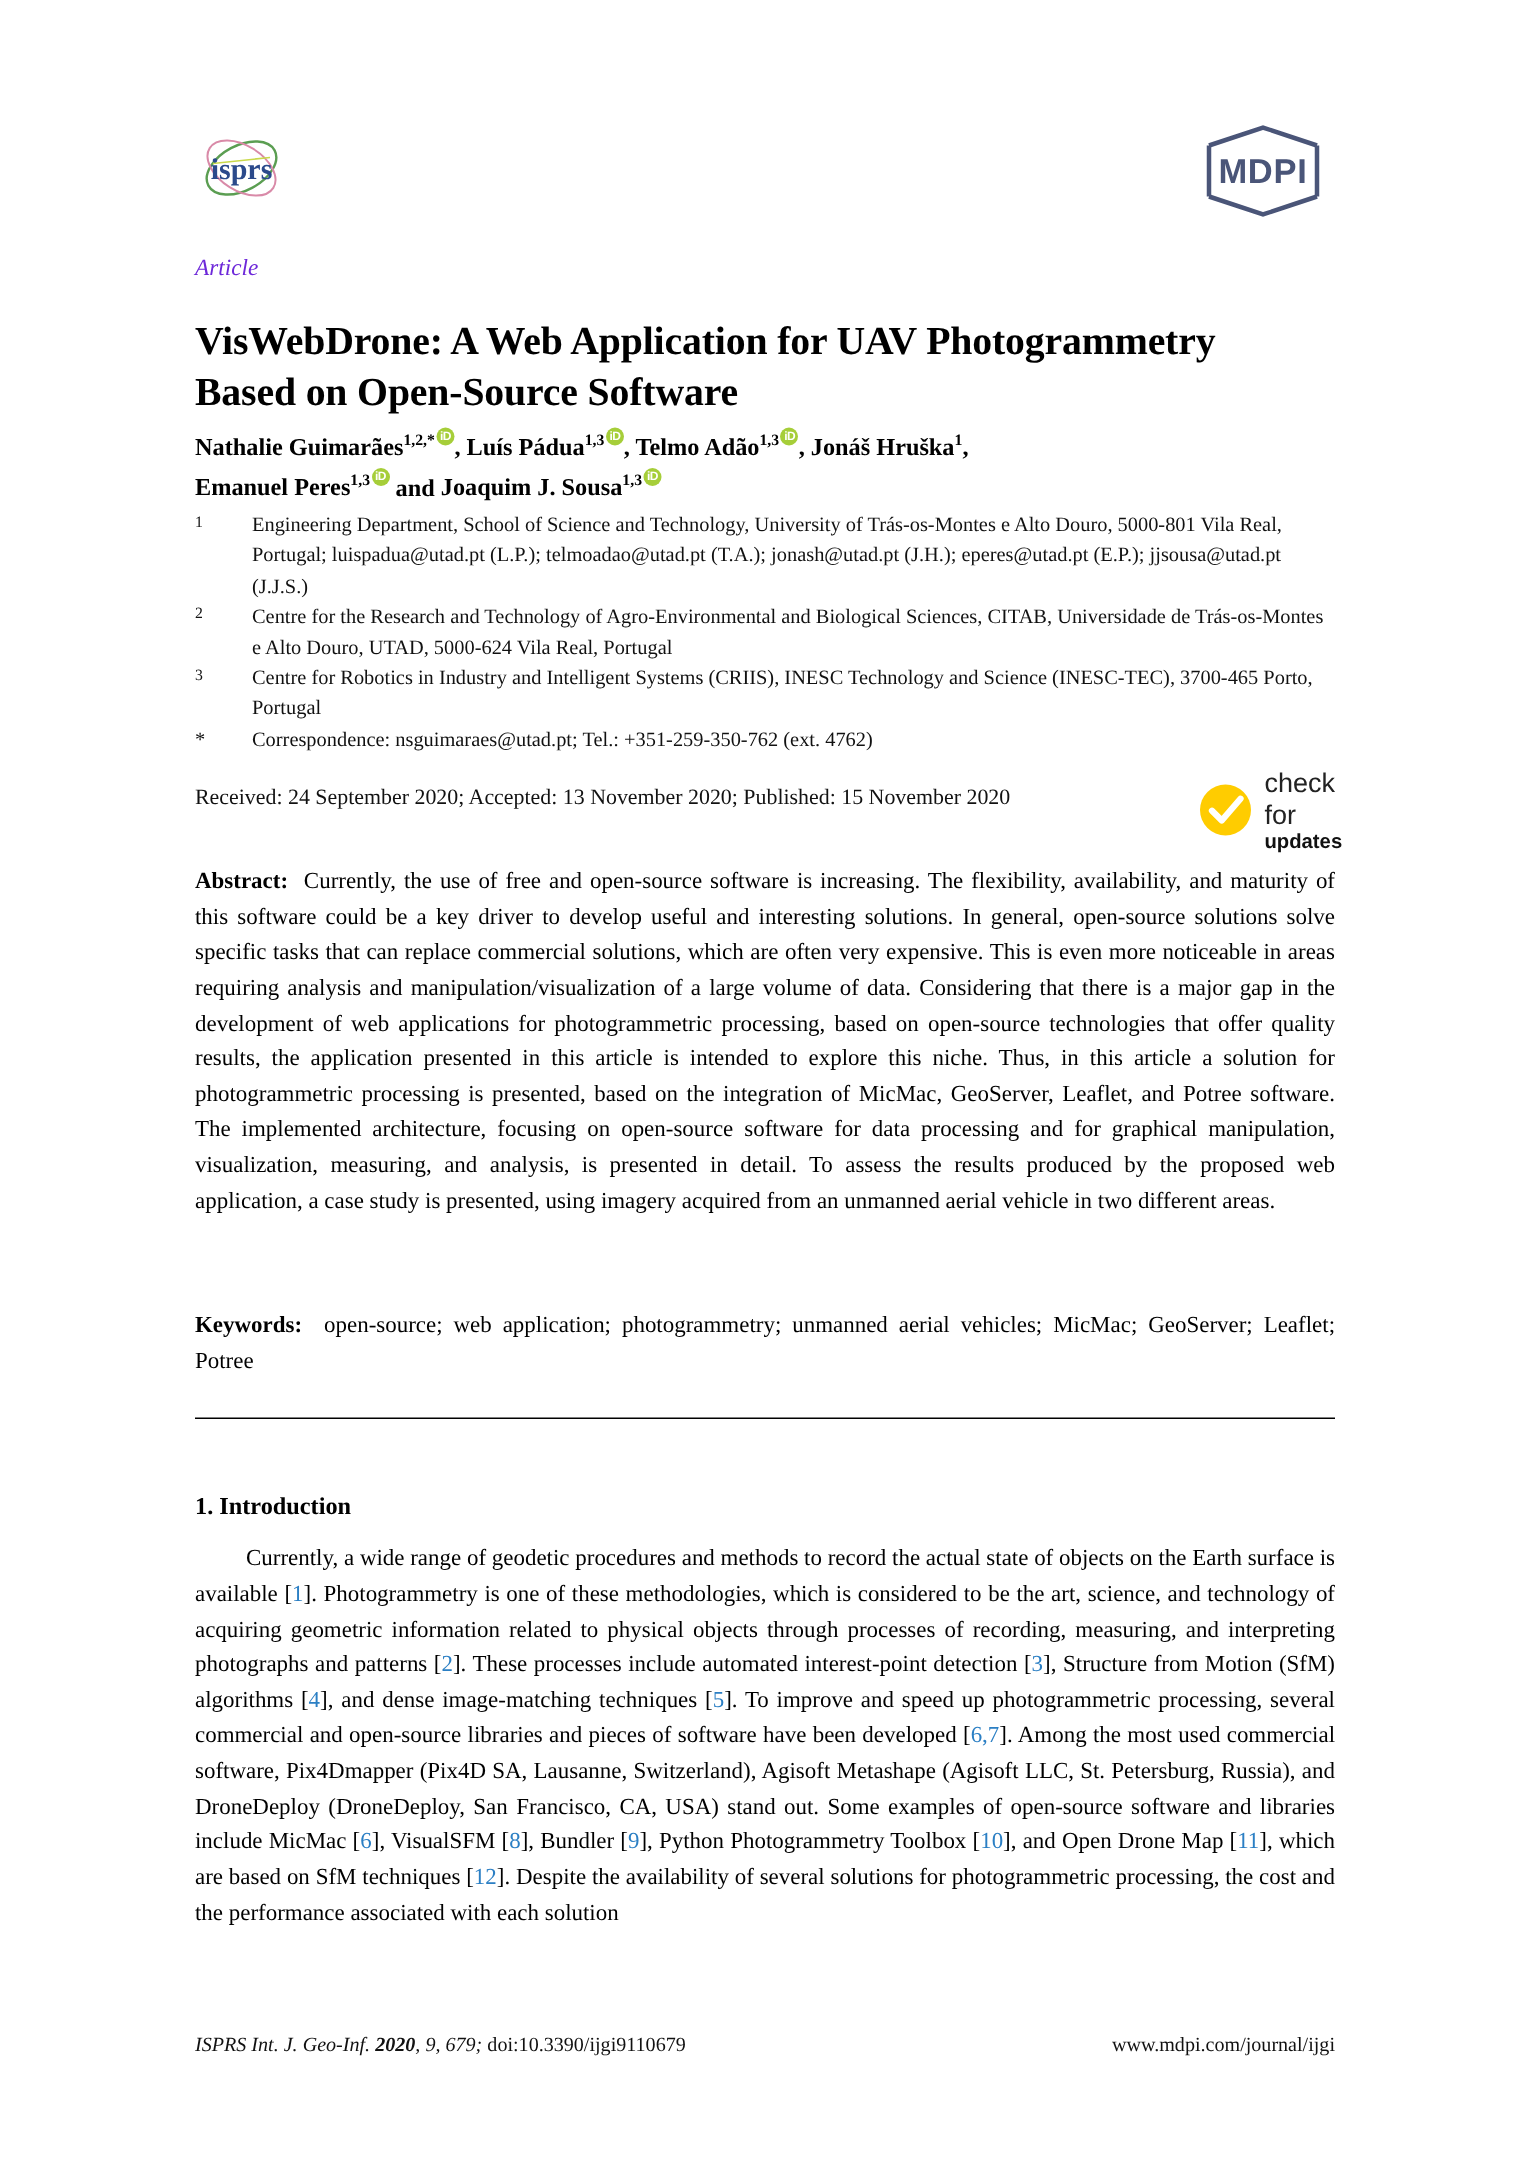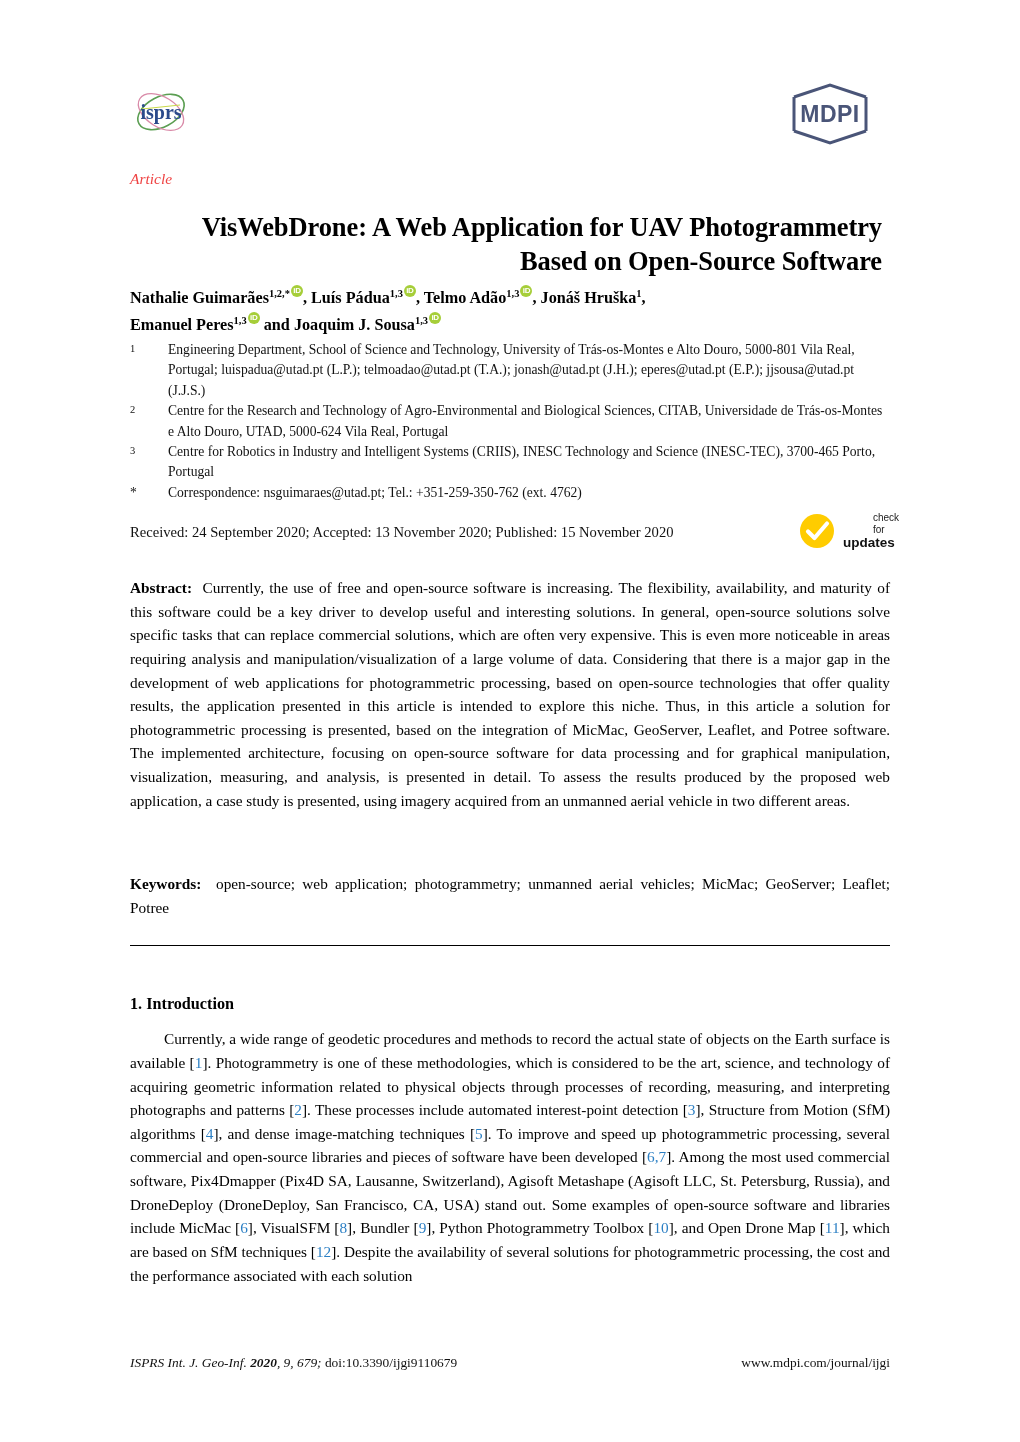--- a/index.html
+++ b/index.html
@@ -63,48 +63,47 @@
   .journal-line2 {
     font-size: 20.5px;
     font-weight: bold;
     font-style: italic;
     color: #2b4a8b;
     letter-spacing: 0.1px;
     margin-top: 1px;
   }
   .mdpi-logo {
     position: absolute;
-    right: 12px;
+    right: 0;
     top: -2px;
     width: 96px;
     height: 62px;
     text-align: right;
   }
   .mdpi-logo svg { display: block; }
 
   
   .article-type {
     position: absolute;
     left: 0;
     top: 170px;
     font-style: italic;
     font-size: 15.5px;
-    color: #ef4444;
+    color: #6d28d9;
   }
   .paper-title {
     position: absolute;
     left: 0;
     top: 192px;
     width: 752px;
     font-size: 26.5px;
     font-weight: bold;
     line-height: 1.30;
     letter-spacing: -0.1px;
     color: #000;
-    text-align: right;
   }
 
   
   .authors {
     position: absolute;
     left: 0;
     top: 285px;
     width: 760px;
     font-size: 16.2px;
     font-weight: bold;
@@ -190,23 +189,22 @@
   .updates-badge .check-circle {
     width: 38px;
     height: 38px;
     flex: none;
   }
   .updates-badge .badge-text {
     font-family: "Liberation Sans", sans-serif;
     line-height: 1.15;
   }
   .badge-line1 {
-    font-size: 10px;
+    font-size: 18px;
     color: #222;
-    margin-left: 30px;
   }
   .badge-line2 {
     font-size: 13.5px;
     font-weight: bold;
     color: #111;
   }
 
   
   .abstract {
     position: absolute;

